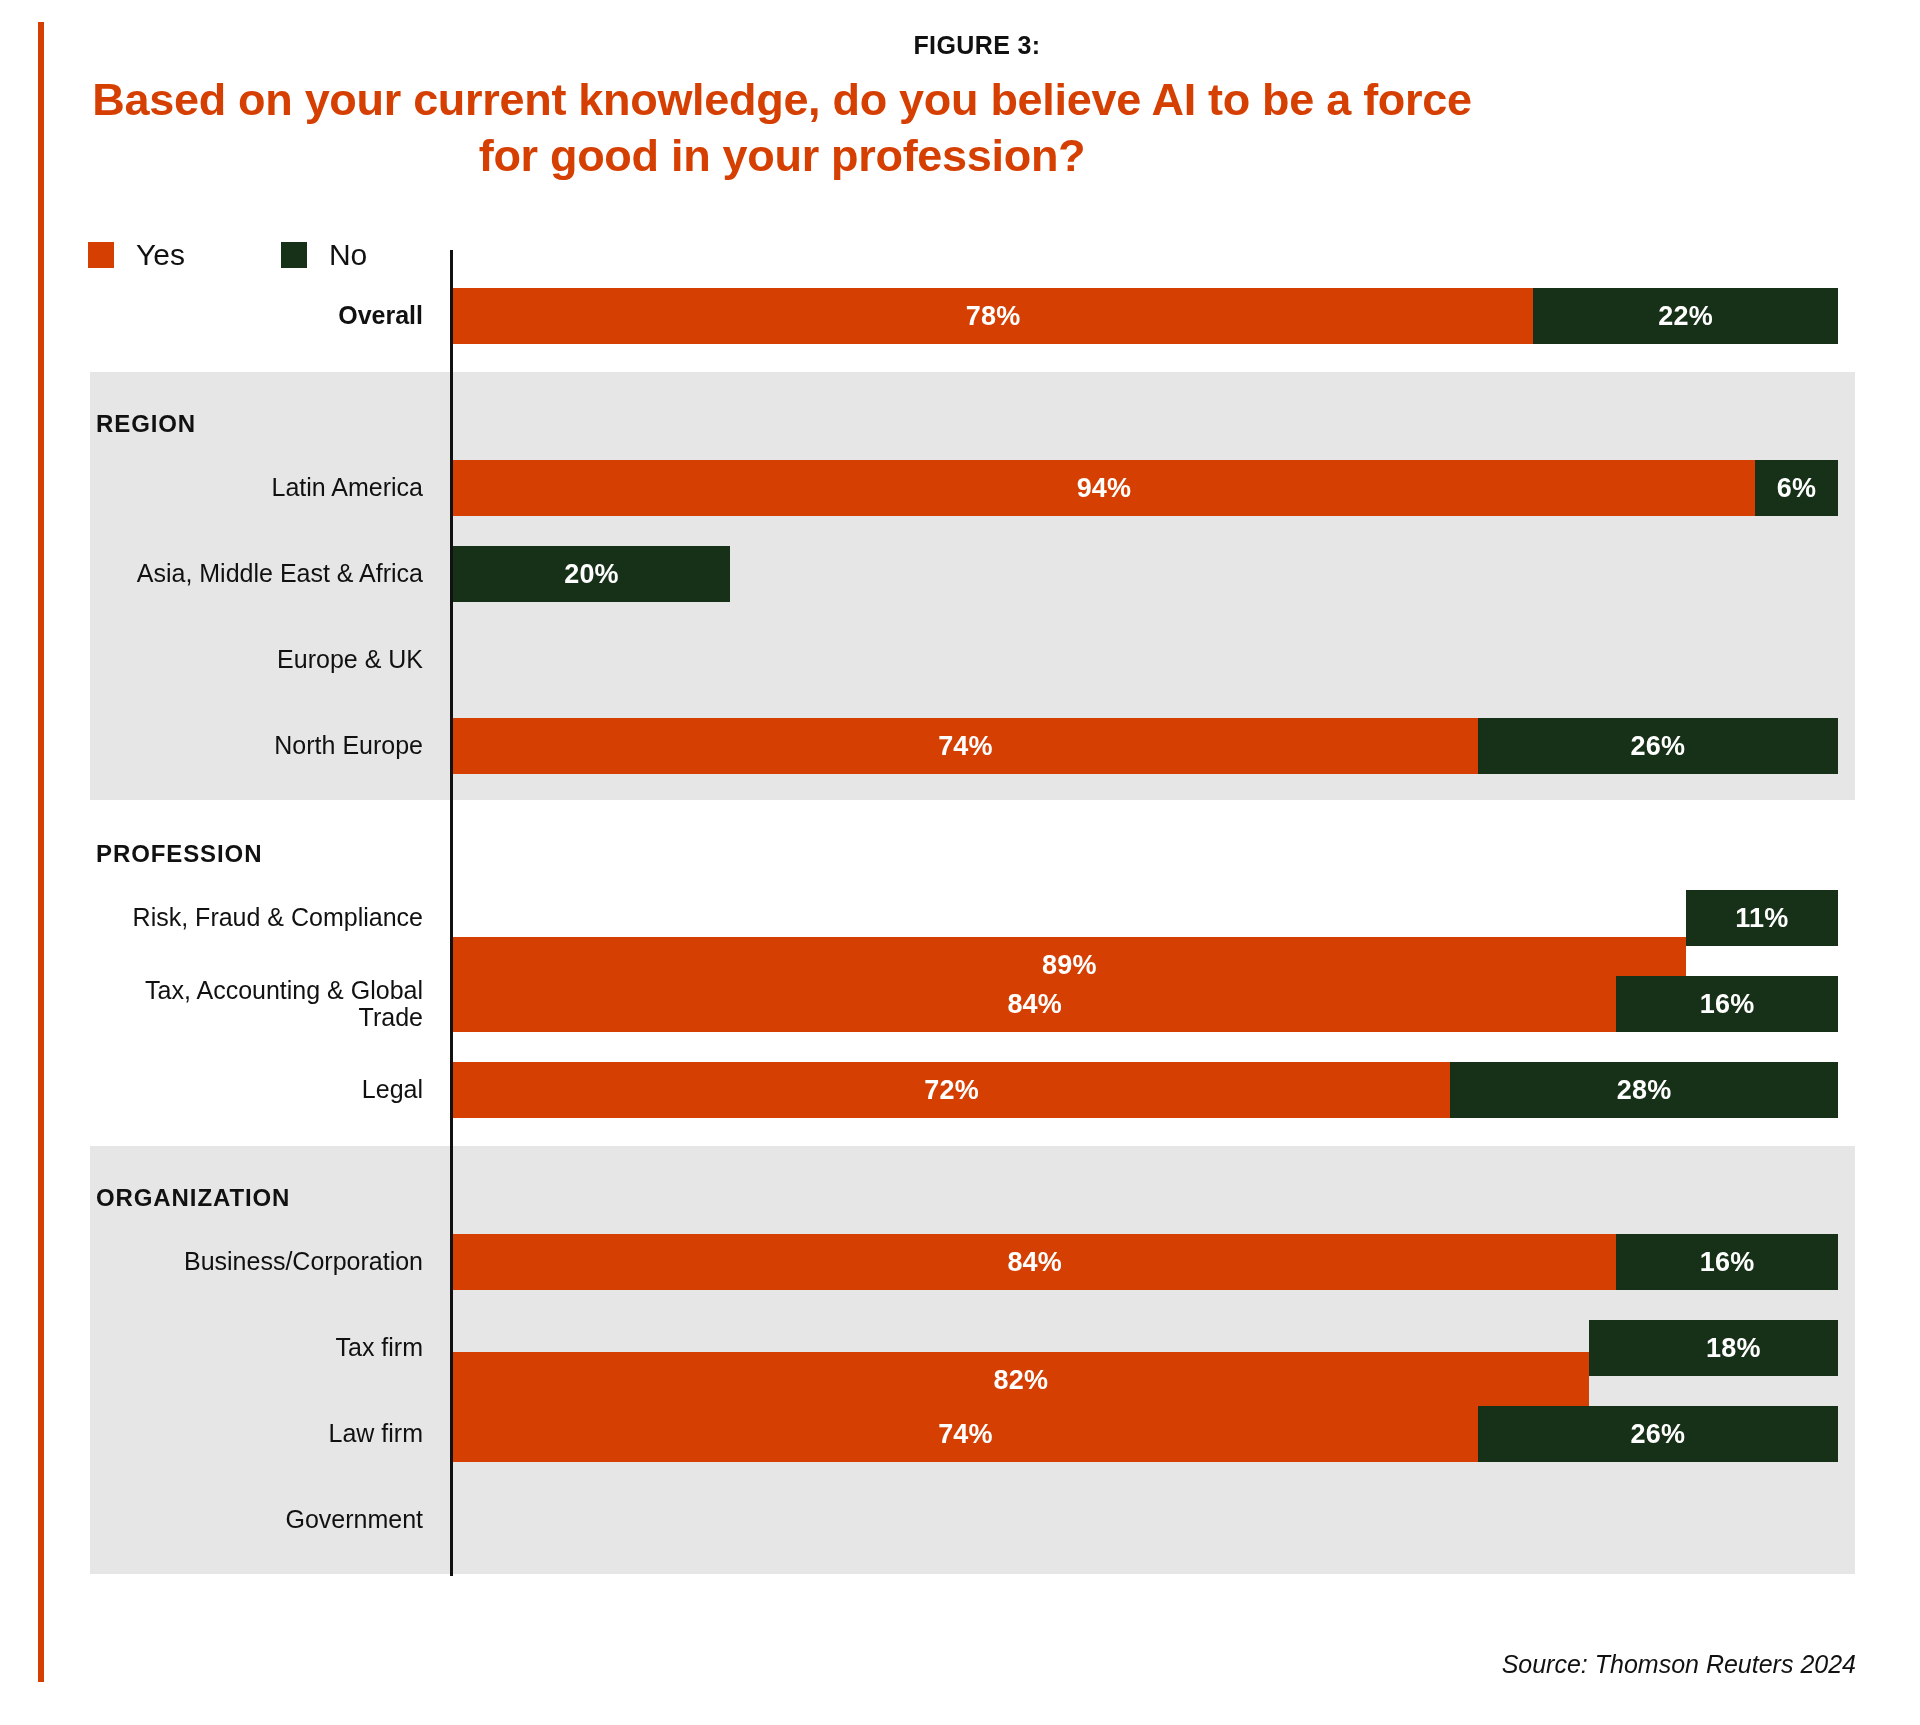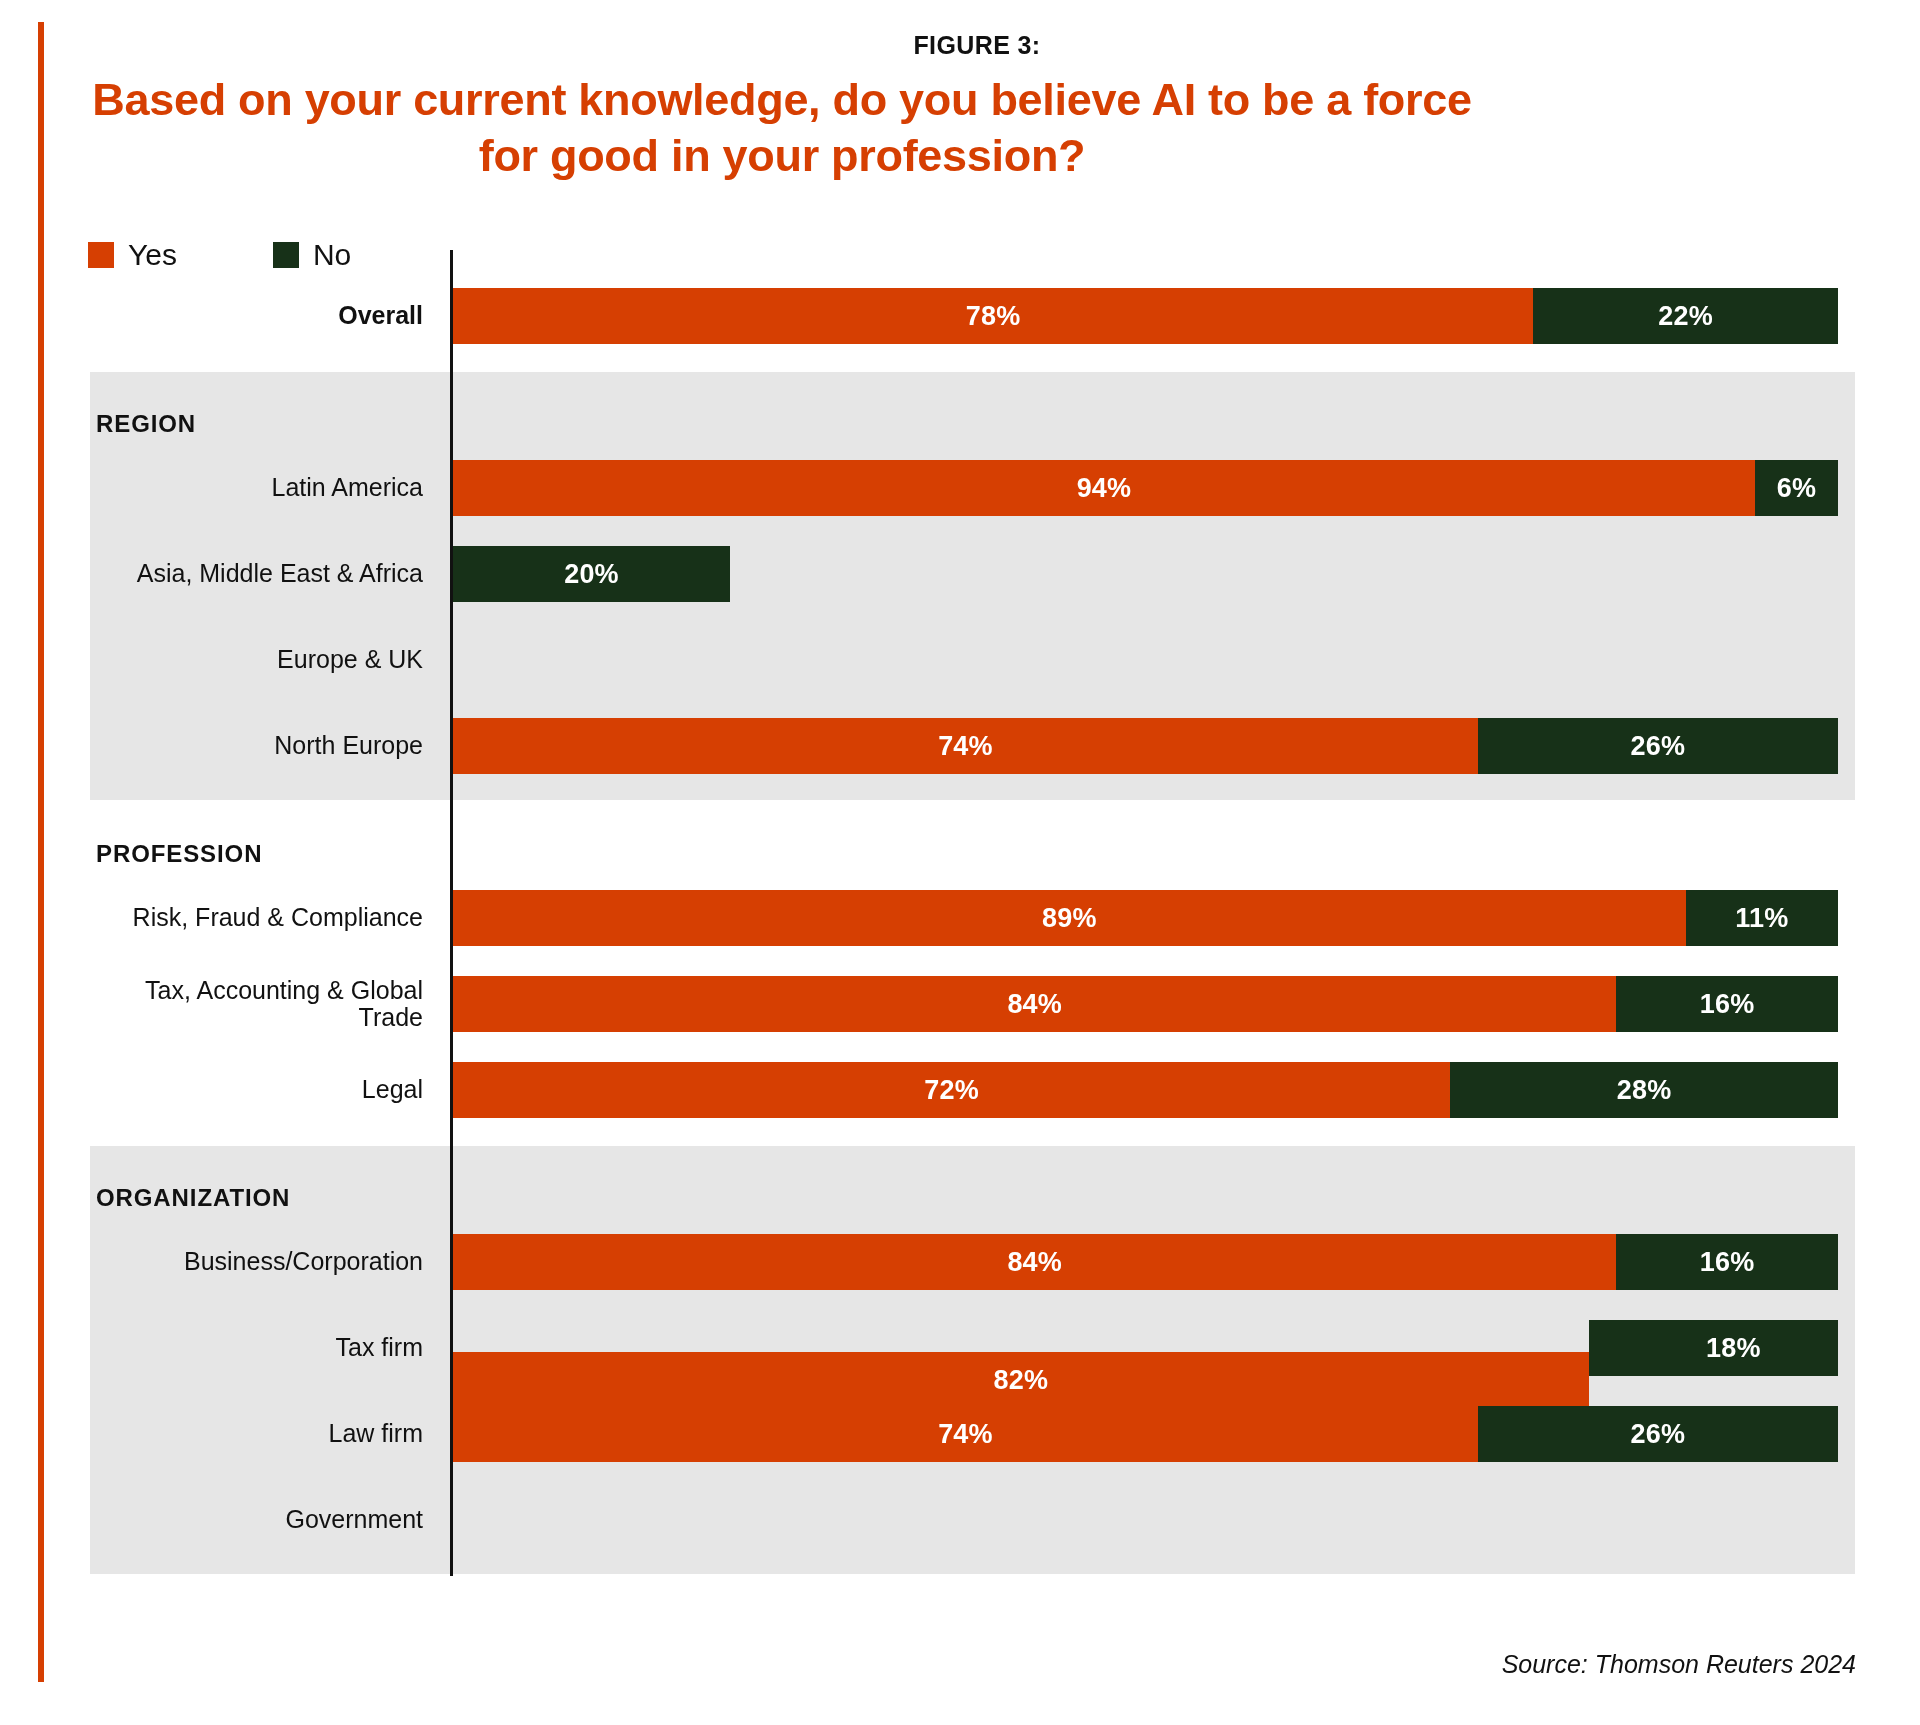--- a/index.html
+++ b/index.html
@@ -57,21 +57,21 @@
     position: absolute;
     left: 88px;
     top: 240px;
     display: flex;
     align-items: center;
     gap: 96px;
   }
   .legend-item {
     display: flex;
     align-items: center;
-    gap: 14px;
+    gap: 22px;
   }
   .legend-swatch {
     width: 26px;
     height: 26px;
     display: block;
   }
   .legend-label {
     font-size: 30px;
     color: #111111;
     line-height: 1;
@@ -215,21 +215,21 @@
       <div class="row-label">North Europe</div>
       <div class="bar-track">
         <div class="seg seg-yes" style="width: 74%; background: rgb(214, 63, 2);">74%</div>
         <div class="seg seg-no" style="width: 26%; background: rgb(23, 49, 24);">26%</div>
       </div>
     </div>
     <div class="group-header" style="top: 554px;">PROFESSION</div>
     <div class="row" style="top: 602px;">
       <div class="row-label">Risk, Fraud &amp; Compliance</div>
       <div class="bar-track">
-        <div class="seg seg-yes" style="width: 89%; background: rgb(214, 63, 2);">89%</div>
+        <div class="seg seg-yes" style="width: 89%; background: rgb(214, 63, 2); margin-top: 47px;">89%</div>
         <div class="seg seg-no" style="width: 11%; background: rgb(23, 49, 24);">11%</div>
       </div>
     </div>
     <div class="row" style="top: 688px;">
       <div class="row-label">Tax, Accounting &amp; Global Trade</div>
       <div class="bar-track">
         <div class="seg seg-yes" style="width: 84%; background: rgb(214, 63, 2);">84%</div>
         <div class="seg seg-no" style="width: 16%; background: rgb(23, 49, 24);">16%</div>
       </div>
     </div>

